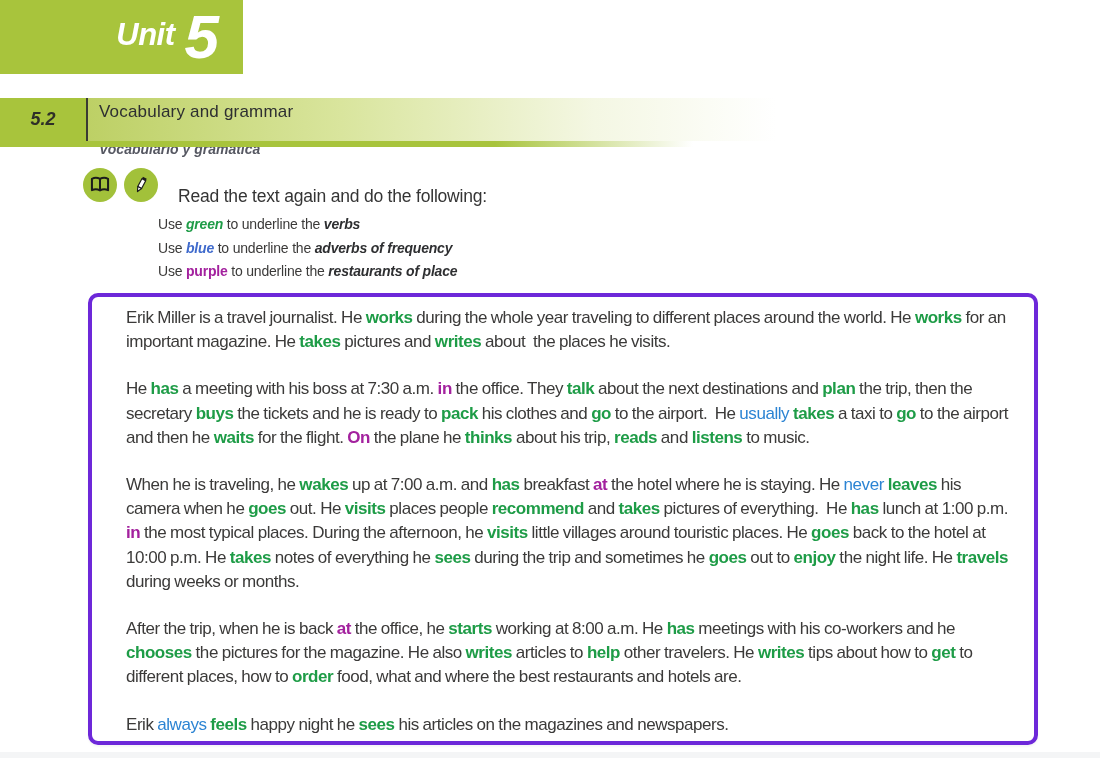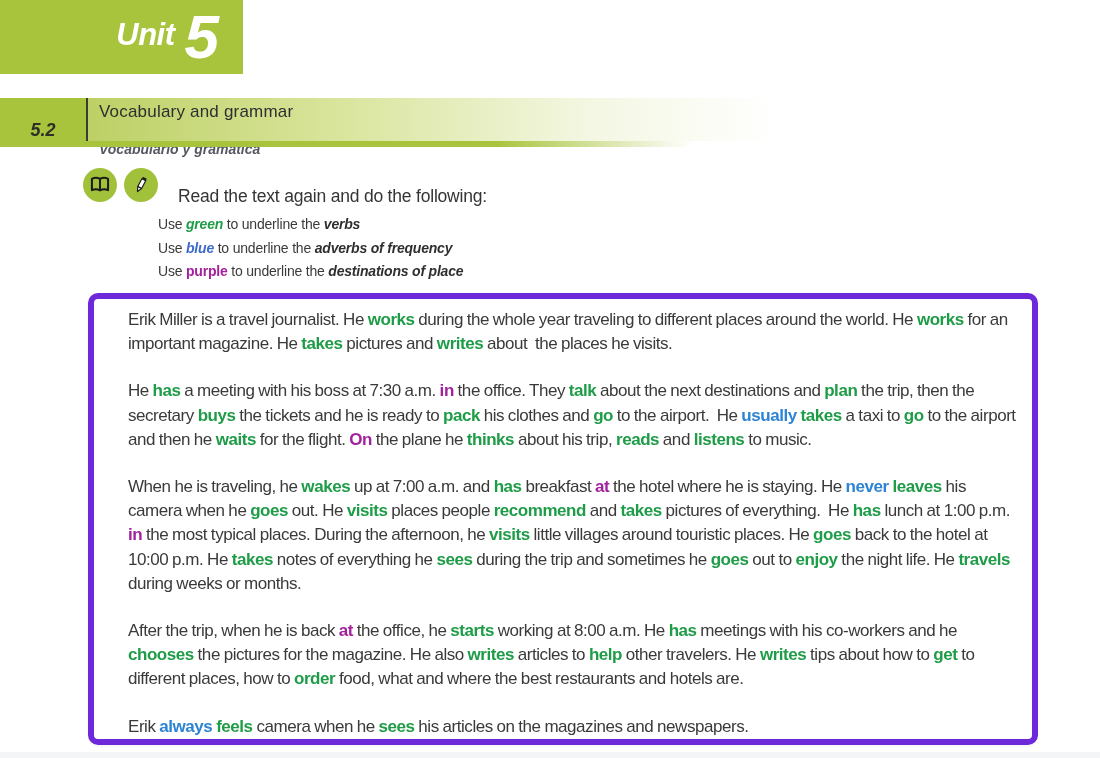--- a/index.html
+++ b/index.html
@@ -31,21 +31,21 @@
   }
 
   
   .section-bar {
     position: absolute; left: 0; top: 98px;
     width: 1100px; height: 43px;
     display: flex;
   }
   .section-num-block {
     width: 86px; background: var(--c-banner, #a8c43c);
-    display: flex; align-items: flex-end; justify-content: center;
+    display: flex; align-items: center; justify-content: center;
     flex-shrink: 0;
   }
   .section-num {
     font-size: 18px; font-weight: bold; font-style: italic;
     color: #2e2f28;
   }
   .section-title-block {
     flex: 1;
     border-left: 2px solid #3a3b33;
     background: linear-gradient(to right, #bdd065 0%, #d9e59d 25%, #f4f7e3 50%, #ffffff 68%, #ffffff 100%);
@@ -86,37 +86,37 @@
   .instructions {
     position: absolute; left: 158px; top: 213px;
     font-size: 14px; letter-spacing: -0.2px;
   }
   .instruction-line { height: 23.5px; line-height: 23.5px; white-space: pre; }
 
   
   .passage-box {
     position: absolute; left: 88px; top: 293px;
     width: 950px; height: 452px;
-    border: 6px solid #6d28d9; border-radius: 10px;
+    border: 4px solid #6d28d9; border-radius: 10px;
     box-sizing: border-box;
     padding: 9px 16px 0 34px;
     box-shadow: 0 2px 2px rgba(0,0,0,0.04);
   }
   .passage-para {
     font-size: 17px; line-height: 24.2px;
     letter-spacing: -0.45px; word-spacing: -0.5px;
     color: var(--c-text, #3b3a39);
     margin: 0 0 23px 0;
     white-space: pre-wrap;
   }
 
   
   .seg-n  { }
   .seg-g  { color: var(--c-green, #1e9c47); font-weight: bold; }
-  .seg-b  { color: var(--c-blue, #2c84d3); font-weight: bold; }
+  .seg-b  { color: var(--c-blue, #2c84d3); font-weight: normal; }
   .seg-p  { color: var(--c-purple, #a3219e); font-weight: bold; }
   .seg-gi { color: var(--c-green, #1e9c47); font-weight: bold; font-style: italic; }
   .seg-bi { color: var(--c-blue_instr, #3f6acc); font-weight: bold; font-style: italic; text-align: center; }
   .seg-pi { color: var(--c-purple, #a3219e); font-weight: bold; }
   .seg-em { color: #2e2f31; font-weight: bold; font-style: italic; }
 
   .page-bottom-edge {
     position: absolute; left: 0; bottom: 0; width: 1100px; height: 6px;
     background: #f4f5f6;
   }
@@ -156,24 +156,24 @@
         <path d="M11 18.8 L13 18.8 L12 21 Z" fill="#1c1c1c"></path>
       </g>
     </svg>
   </div>
   <span class="prompt-text">Read the text again and do the following:</span>
 </div>
 
 <div class="instructions">
   <div class="instruction-line"><span class="seg-n">Use </span><span class="seg-gi">green</span><span class="seg-n"> to underline the </span><span class="seg-em">verbs</span></div>
   <div class="instruction-line"><span class="seg-n">Use </span><span class="seg-bi">blue</span><span class="seg-n"> to underline the </span><span class="seg-em">adverbs of frequency</span></div>
-  <div class="instruction-line"><span class="seg-n">Use </span><span class="seg-pi">purple</span><span class="seg-n"> to underline the </span><span class="seg-em">destinations of place</span></div>
+  <div class="instruction-line"><span class="seg-n">Use </span><span class="seg-pi">purple</span><span class="seg-n"> to underline the </span><span class="seg-em">restaurants of place</span></div>
 </div>
 
 <div class="passage-box">
   <p class="passage-para"><span class="seg-n">Erik Miller is a travel journalist. He </span><span class="seg-g">works</span><span class="seg-n"> during the whole year traveling to different places around the world. He </span><span class="seg-g">works</span><span class="seg-n"> for an important magazine. He </span><span class="seg-g">takes</span><span class="seg-n"> pictures and </span><span class="seg-g">writes</span><span class="seg-n"> about  the places he visits.</span></p>
   <p class="passage-para"><span class="seg-n">He </span><span class="seg-g">has</span><span class="seg-n"> a meeting with his boss at 7:30 a.m. </span><span class="seg-p">in</span><span class="seg-n"> the office. They </span><span class="seg-g">talk</span><span class="seg-n"> about the next destinations and </span><span class="seg-g">plan</span><span class="seg-n"> the trip, then the secretary </span><span class="seg-g">buys</span><span class="seg-n"> the tickets and he is ready to </span><span class="seg-g">pack</span><span class="seg-n"> his clothes and </span><span class="seg-g">go</span><span class="seg-n"> to the airport.  He </span><span class="seg-b">usually</span><span class="seg-n"> </span><span class="seg-g">takes</span><span class="seg-n"> a taxi to </span><span class="seg-g">go</span><span class="seg-n"> to the airport and then he </span><span class="seg-g">waits</span><span class="seg-n"> for the flight. </span><span class="seg-p">On</span><span class="seg-n"> the plane he </span><span class="seg-g">thinks</span><span class="seg-n"> about his trip, </span><span class="seg-g">reads</span><span class="seg-n"> and </span><span class="seg-g">listens</span><span class="seg-n"> to music.</span></p>
   <p class="passage-para"><span class="seg-n">When he is traveling, he </span><span class="seg-g">wakes</span><span class="seg-n"> up at 7:00 a.m. and </span><span class="seg-g">has</span><span class="seg-n"> breakfast </span><span class="seg-p">at</span><span class="seg-n"> the hotel where he is staying. He </span><span class="seg-b">never</span><span class="seg-n"> </span><span class="seg-g">leaves</span><span class="seg-n"> his camera when he </span><span class="seg-g">goes</span><span class="seg-n"> out. He </span><span class="seg-g">visits</span><span class="seg-n"> places people </span><span class="seg-g">recommend</span><span class="seg-n"> and </span><span class="seg-g">takes</span><span class="seg-n"> pictures of everything.  He </span><span class="seg-g">has</span><span class="seg-n"> lunch at 1:00 p.m. </span><span class="seg-p">in</span><span class="seg-n"> the most typical places. During the afternoon, he </span><span class="seg-g">visits</span><span class="seg-n"> little villages around touristic places. He </span><span class="seg-g">goes</span><span class="seg-n"> back to the hotel at 10:00 p.m. He </span><span class="seg-g">takes</span><span class="seg-n"> notes of everything he </span><span class="seg-g">sees</span><span class="seg-n"> during the trip and sometimes he </span><span class="seg-g">goes</span><span class="seg-n"> out to </span><span class="seg-g">enjoy</span><span class="seg-n"> the night life. He </span><span class="seg-g">travels</span><span class="seg-n"> during weeks or months.</span></p>
   <p class="passage-para"><span class="seg-n">After the trip, when he is back </span><span class="seg-p">at</span><span class="seg-n"> the office, he </span><span class="seg-g">starts</span><span class="seg-n"> working at 8:00 a.m. He </span><span class="seg-g">has</span><span class="seg-n"> meetings with his co-workers and he </span><span class="seg-g">chooses</span><span class="seg-n"> the pictures for the magazine. He also </span><span class="seg-g">writes</span><span class="seg-n"> articles to </span><span class="seg-g">help</span><span class="seg-n"> other travelers. He </span><span class="seg-g">writes</span><span class="seg-n"> tips about how to </span><span class="seg-g">get</span><span class="seg-n"> to different places, how to </span><span class="seg-g">order</span><span class="seg-n"> food, what and where the best restaurants and hotels are.</span></p>
-  <p class="passage-para"><span class="seg-n">Erik </span><span class="seg-b">always</span><span class="seg-n"> </span><span class="seg-g">feels</span><span class="seg-n"> camera when he </span><span class="seg-g">sees</span><span class="seg-n"> his articles on the magazines and newspapers.</span></p>
+  <p class="passage-para"><span class="seg-n">Erik </span><span class="seg-b">always</span><span class="seg-n"> </span><span class="seg-g">feels</span><span class="seg-n"> happy night he </span><span class="seg-g">sees</span><span class="seg-n"> his articles on the magazines and newspapers.</span></p>
 </div>
 
 <div class="page-bottom-edge"></div>
 
 </body></html>

